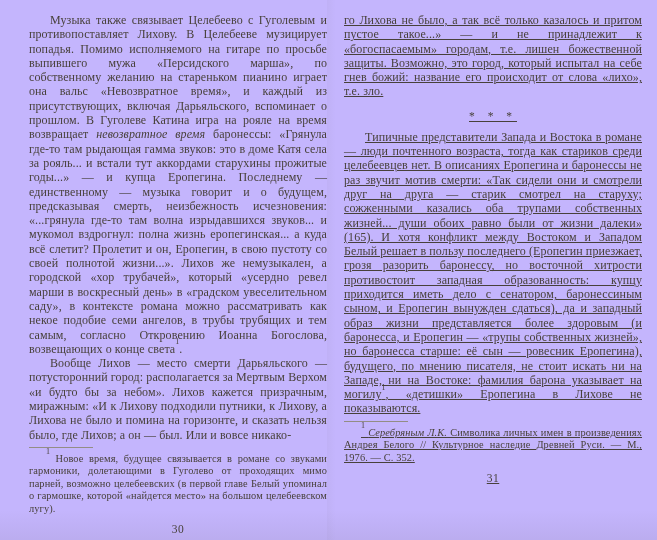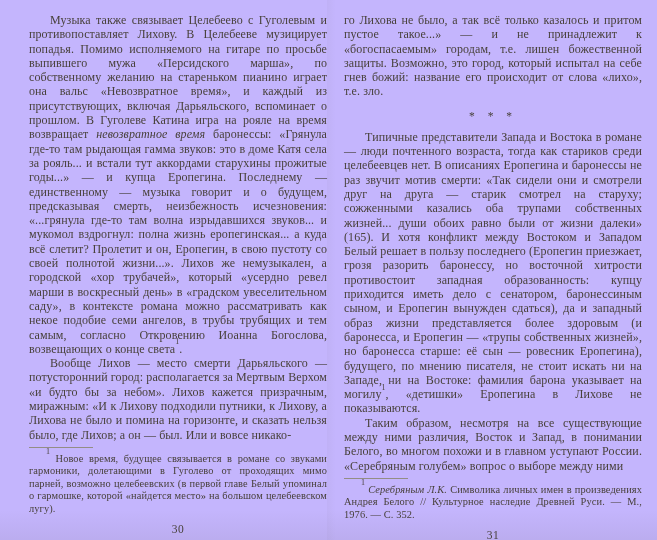--- a/index.html
+++ b/index.html
@@ -32,21 +32,21 @@
     width: 16px;
     background: linear-gradient(to right, rgba(70,62,54,0.035), rgba(70,62,54,0) 55%);
     pointer-events: none;
   }
   .page {
     position: absolute;
     top: 13px;
     width: 298px;
   }
   .page.left  { left: 29px; }
-  .page.right { left: 344px; }
+  .page.right { left: 344px; text-decoration: underline; }
 
   .para {
     font-size: 12px;
     line-height: 14.3px;
     text-align: justify;
     letter-spacing: 0.1px;
   }
   .body .para.indent { text-indent: 21px; }
   .para em { font-style: italic; }
   .para sup {
@@ -96,21 +96,20 @@
         <div class="para indent"><sup>1</sup><span> Новое время, будущее связывается в романе со звуками гармоники, долетающими в Гуголево от проходящих мимо парней, возможно целебеевских (в первой главе Белый упоминал о гармошке, которой «найдется место» на большом целебеевском лугу).</span></div>
       </div>
     <div class="pagenum">30</div>
   </div>
 
   <div class="page right">
     <div class="body">
         <div class="para"><span>го Лихова не было, а так всё только казалось и притом пустое такое...» — и не принадлежит к «богоспасаемым» городам, т.е. лишен божественной защиты. Возможно, это город, который испытал на себе гнев божий: название его происходит от слова «лихо», т.е. зло.</span></div>
         <div class="separator">* * *</div>
         <div class="para indent"><span>Типичные представители Запада и Востока в романе — люди почтенного возраста, тогда как стариков среди целебеевцев нет. В описаниях Еропегина и баронессы не раз звучит мотив смерти: «Так сидели они и смотрели друг на друга — старик смотрел на старуху; сожженными казались оба трупами собственных жизней... души обоих равно были от жизни далеки» (165). И хотя конфликт между Востоком и Западом Белый решает в пользу последнего (Еропегин приезжает, грозя разорить баронессу, но восточной хитрости противостоит западная образованность: купцу приходится иметь дело с сенатором, баронессиным сыном, и Еропегин вынужден сдаться), да и западный образ жизни представляется более здоровым (и баронесса, и Еропегин — «трупы собственных жизней», но баронесса старше: её сын — ровесник Еропегина), будущего, по мнению писателя, не стоит искать ни на Западе, ни на Востоке: фамилия барона указывает на могилу</span><sup>1</sup><span>, «детишки» Еропегина в Лихове не показываются.</span></div>
-        <div class="para indent"><span>Таким образом, несмотря на все существующие между ними различия, Восток и Запад, в понимании Белого, во многом похожи и в главном уступают России. «Серебряным голубем» вопрос о выборе между ними</span></div>
       </div>
     <div class="fn-rule"></div>
     <div class="footnotes">
         <div class="para indent"><sup>1</sup><span> </span><em>Серебряным Л.К.</em><span> Символика личных имен в произведениях Андрея Белого // Культурное наследие Древней Руси. — М., 1976. — С. 352.</span></div>
       </div>
     <div class="pagenum">31</div>
   </div>
 </div>
 
 </body></html>

